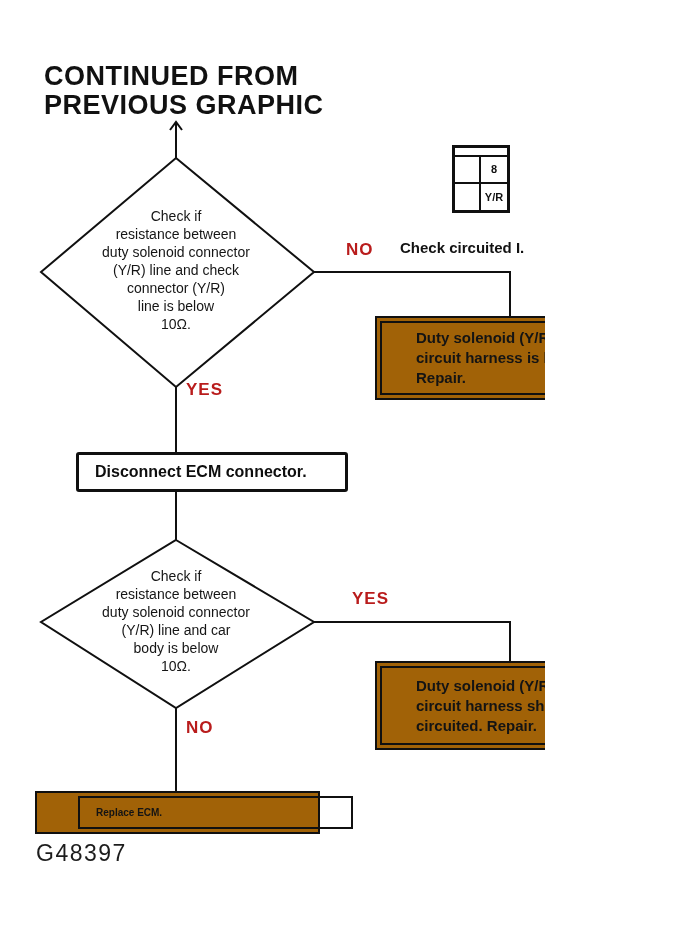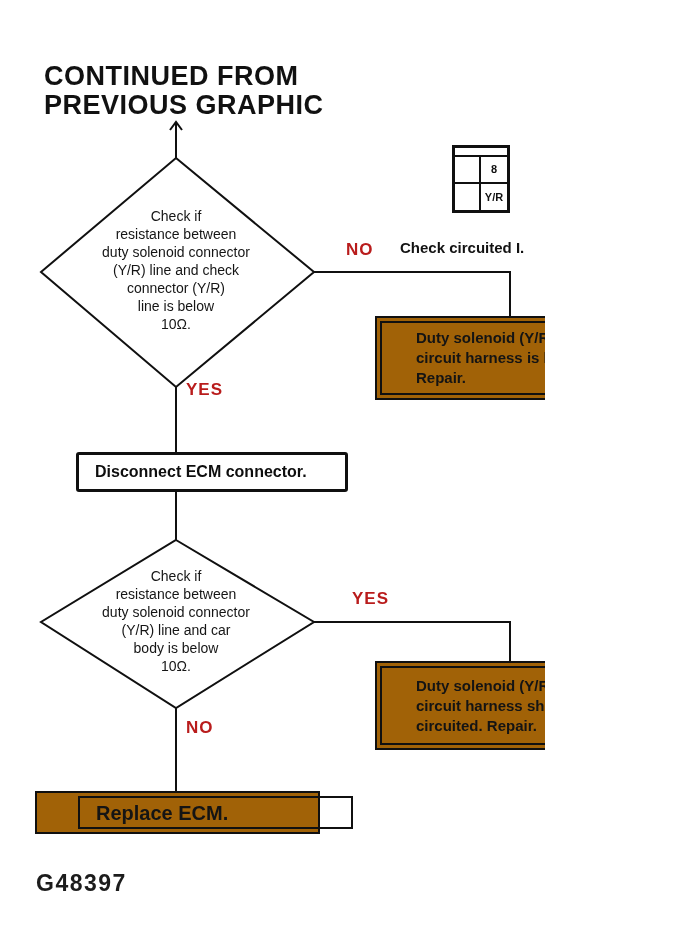--- a/index.html
+++ b/index.html
@@ -106,24 +106,23 @@
     justify-content: center;
     font-weight: 700;
     font-size: 11px;
     color: #101010;
   }
   .conn-cell:nth-child(2n) { border-right: none; }
   .conn-cell:nth-child(3), .conn-cell:nth-child(4) { border-bottom: none; }
   .fig-id {
     left: 36px; top: 840px;
     font-size: 23px;
-    font-weight: 700;
+    font-weight: 400;
     letter-spacing: 1.5px;
     color: #1c1c1c;
-    margin-top: 30px;
   }
 </style>
 </head>
 <body>
 
 <div class="canvas">
 
   <svg class="connectors" viewBox="0 0 687 942" xmlns="http://www.w3.org/2000/svg">
 
     <path d="M170,130 L176,122 L182,130" fill="none" stroke="#101010" stroke-width="2"></path>
@@ -193,20 +192,20 @@
 
   <div class="abs dbox" style="left:375px; top:661px; width:275px; height:89px;">
     <div class="dbox-inner pad-lg">
       <span class="pre">Duty solenoid (Y/R)
 circuit harness short-
 circuited.  Repair.</span>
     </div>
   </div>
 
   <div class="abs dbox" style="left:35px; top:791px; width:285px; height:43px;">
-    <div class="dbox-inner pad-sm" style="font-size:20px;">
+    <div class="dbox-inner pad-sm" style="font-size:10px;">
       <span>Replace ECM.</span>
     </div>
   </div>
 
   <div class="abs fig-id">G48397</div>
 
 </div>
 
 </body></html>

